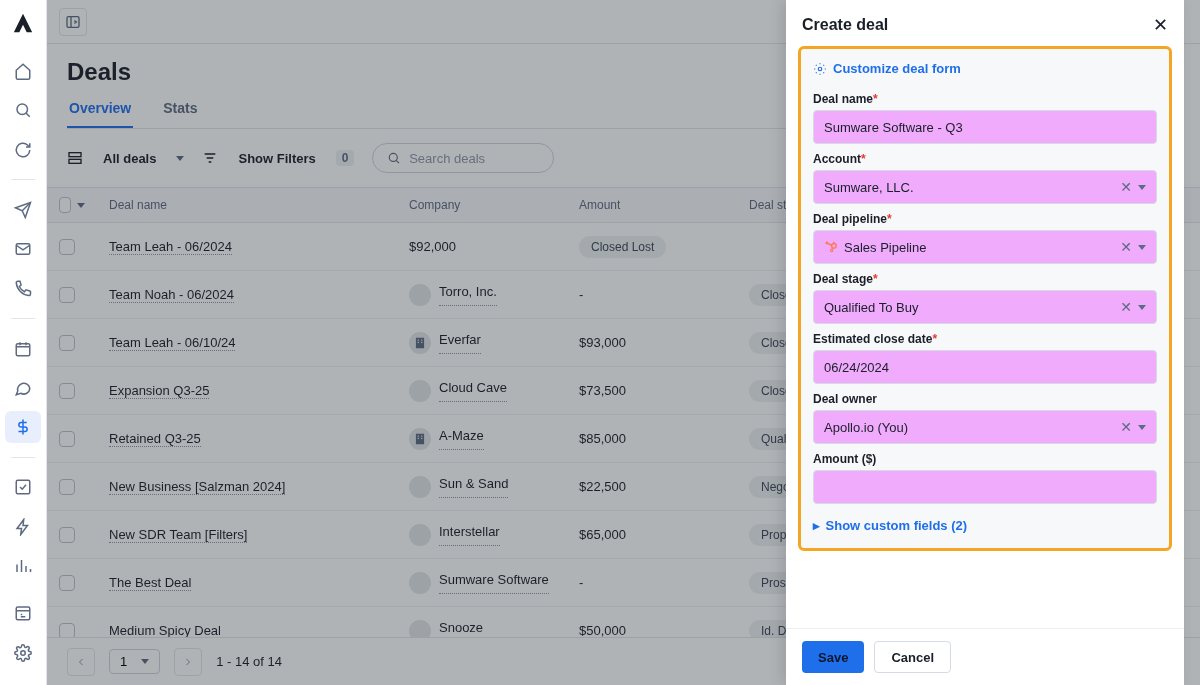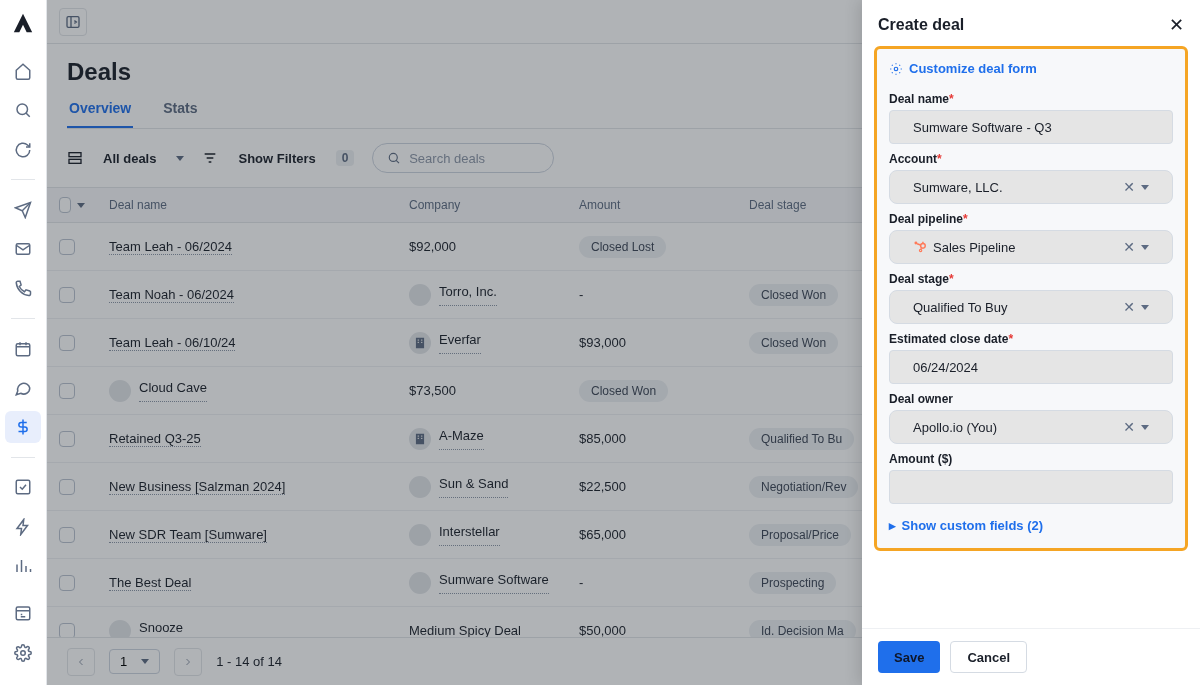--- a/index.html
+++ b/index.html
@@ -49,32 +49,32 @@
 
 .pager { height: 48px; border-top: 1px solid #e2e5e9; display: flex; align-items: center; gap: 14px; padding: 0 20px; }
 .pager .nav { width: 28px; height: 28px; border: 1px solid #e2e5e9; border-radius: 4px; display:flex; align-items:center; justify-content:center; color:#8d97a8; cursor:pointer; }
 .pager .page-select { border: 1px solid #cdd4df; border-radius: 4px; padding: 4px 10px; display:flex; align-items:center; gap:14px; font-size:13px; cursor:pointer; }
 .pager .range { font-size: 13px; color: #1a1f29; }
 
 
 .dim { position: absolute; inset: 0; background: rgba(30,36,46,0.35); }
 
 
-.sidepanel { position: absolute; right: 0; top: 0; width: 338px; height: 100%; background: #fff; box-shadow: -4px 0 14px rgba(0,0,0,0.12); display: flex; flex-direction: column; z-index: 10; }
+.sidepanel { position: absolute; right: 16px; top: 0; width: 398px; height: 100%; background: #fff; box-shadow: -4px 0 14px rgba(0,0,0,0.12); display: flex; flex-direction: column; z-index: 10; }
 .sp-header { display: flex; align-items: center; justify-content: space-between; padding: 14px 16px 10px 16px; }
 .sp-title { font-size: 16px; font-weight: 600; color: #1a1f29; }
 .sp-close { font-size: 18px; color: #1a1f29; cursor: pointer; }
 .sp-body-wrap { flex: 1; overflow: auto; padding: 0 12px 12px 12px; }
 .sp-body { border: 3px solid #f5a524; border-radius: 6px; background: #f7f8fa; padding: 10px 12px 14px 12px; }
 .customize { display: inline-flex; align-items: center; gap: 6px; color: #1f6feb; font-weight: 600; font-size: 13px; cursor: pointer; margin: 2px 0 8px 0; }
 .field { margin-top: 8px; }
 .flabel { font-size: 12px; font-weight: 600; color: #1a1f29; margin-bottom: 4px; display:block; }
 .req { color: #e53935; }
-.finput { width: 100%; height: 34px; border: 1px solid #d5dbe3; border-radius: 4px; background: #e5e5e5; padding: 0 23px; font-size: 13px; color: #1a1f29; display:flex; align-items:center; }
-.fselect { display: flex; align-items: center; justify-content: space-between; border-radius: 8px; }
+.finput { width: 100%; height: 34px; border: 1px solid #d5dbe3; border-radius: 4px; background: #f0abfc; padding: 0 10px; font-size: 13px; color: #1a1f29; display:flex; align-items:center; }
+.fselect { display: flex; align-items: center; justify-content: space-between; }
 .fselect .value { display:flex; align-items:center; gap:6px; }
 .controls { display:flex; align-items:center; gap:6px; color:#5d6b82; }
 .clear-x { font-size:14px; cursor:pointer; }
 .chev { width:0; height:0; border-left:4px solid transparent; border-right:4px solid transparent; border-top:5px solid #5d6b82; }
 .hubspot { width:14px; height:14px; display:inline-block; }
 .showmore { margin-top: 14px; display:inline-flex; align-items:center; gap:6px; color:#1f6feb; font-weight:600; font-size:13px; cursor:pointer; }
 
 .sp-footer { border-top: 1px solid #eef0f3; padding: 12px 16px; display:flex; gap:10px; }
 .btn { height: 32px; padding: 0 16px; border-radius: 4px; font-size: 13px; font-weight: 600; cursor: pointer; display:inline-flex; align-items:center; }
 .btn.primary { background: #1f6feb; color: #0f172a; border: none; }
@@ -284,20 +284,23 @@
             </div>
             <div class="tcell">$93,000</div>
             <div class="tcell">
               <span class="stage-pill">Closed Won</span>
             </div>
           </div>
           <div class="trow">
             <div class="tcell">
               <span class="checkbox"></span>
             </div>
+            <div class="tcell name">
+              <a>Expansion Q3-25</a>
+            </div>
             <div class="tcell company">
               <span class="avatar"></span>
               <a>Cloud Cave</a>
             </div>
             <div class="tcell">$73,500</div>
             <div class="tcell">
               <span class="stage-pill">Closed Won</span>
             </div>
           </div>
           <div class="trow">
@@ -338,21 +341,21 @@
             <div class="tcell">$22,500</div>
             <div class="tcell">
               <span class="stage-pill">Negotiation/Rev</span>
             </div>
           </div>
           <div class="trow">
             <div class="tcell">
               <span class="checkbox"></span>
             </div>
             <div class="tcell name">
-              <a>New SDR Team [Sumware]</a>
+              <a>New SDR Team [Filters]</a>
             </div>
             <div class="tcell company">
               <span class="avatar"></span>
               <a>Interstellar</a>
             </div>
             <div class="tcell">$65,000</div>
             <div class="tcell">
               <span class="stage-pill">Proposal/Price</span>
             </div>
           </div>
@@ -369,26 +372,26 @@
             </div>
             <div class="tcell">-</div>
             <div class="tcell">
               <span class="stage-pill">Prospecting</span>
             </div>
           </div>
           <div class="trow">
             <div class="tcell">
               <span class="checkbox"></span>
             </div>
+            <div class="tcell name">
+              <a>Medium Spicy Deal</a>
+            </div>
             <div class="tcell company">
               <span class="avatar"></span>
               <a>Snooze</a>
-            </div>
-            <div class="tcell name">
-              <a>Medium Spicy Deal</a>
             </div>
             <div class="tcell">$50,000</div>
             <div class="tcell">
               <span class="stage-pill">Id. Decision Ma</span>
             </div>
           </div>
         </div>
     </div>
 
     <div class="pager">

